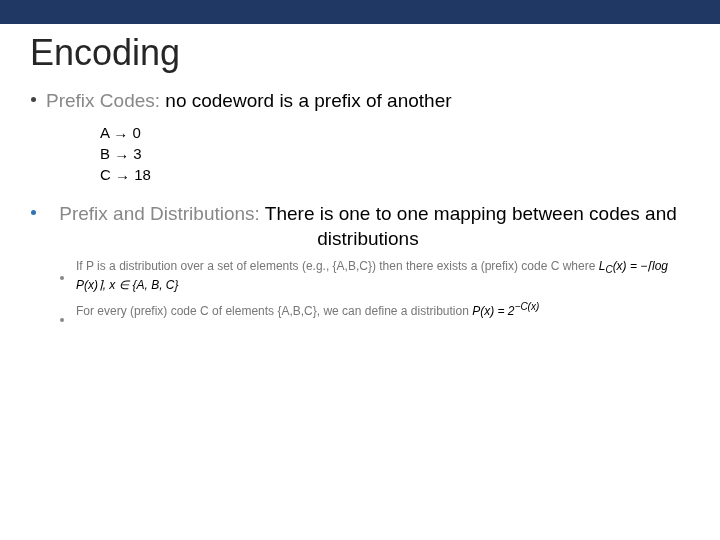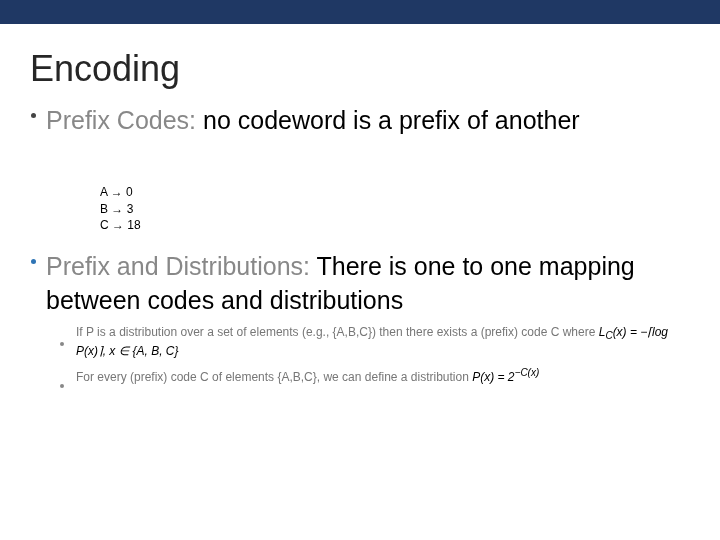--- a/index.html
+++ b/index.html
@@ -11,21 +11,21 @@
     font-family: Arial, Helvetica, sans-serif;
     color: #000;
     overflow: hidden;
   }
   .top-bar {
     width: 100%;
     height: 24px;
     background: #1f3864;
   }
   .slide {
-    padding: 20px 30px 10px 30px;
+    padding: 4px 30px 10px 30px;
   }
   .title {
     font-size: 36px;
     font-weight: 400;
     color: #262626;
     margin: 4px 0 14px 0;
   }
   .bullet-row {
     display: flex;
     align-items: flex-start;
@@ -43,36 +43,36 @@
     width: 5px;
     height: 5px;
     border-radius: 50%;
     background: #444;
     display: inline-block;
   }
   .bullet-dot.blue .dot {
     background: #2e74b5;
   }
   .bullet-text {
-    font-size: 25px;
+    font-size: 19px;
     line-height: 1.35;
     color: #666;
+    text-align: center;
   }
   .bullet-text .black { color: #000; }
   .bullet-text .gray  { color: #888; }
   .example-block {
     display: flex;
     margin: 8px 0 16px 70px;
   }
   .codes-col {
-    font-size: 12px;
+    font-size: 15px;
     line-height: 1.4;
     padding-right: 60px;
     white-space: nowrap;
-    margin-top: 38px;
   }
   .desc-col {
     font-size: 17px;
     line-height: 1.45;
   }
   .desc-col .line1 { margin-bottom: 6px; }
   .sub-bullets {
     margin-left: 30px;
     margin-top: 4px;
   }

